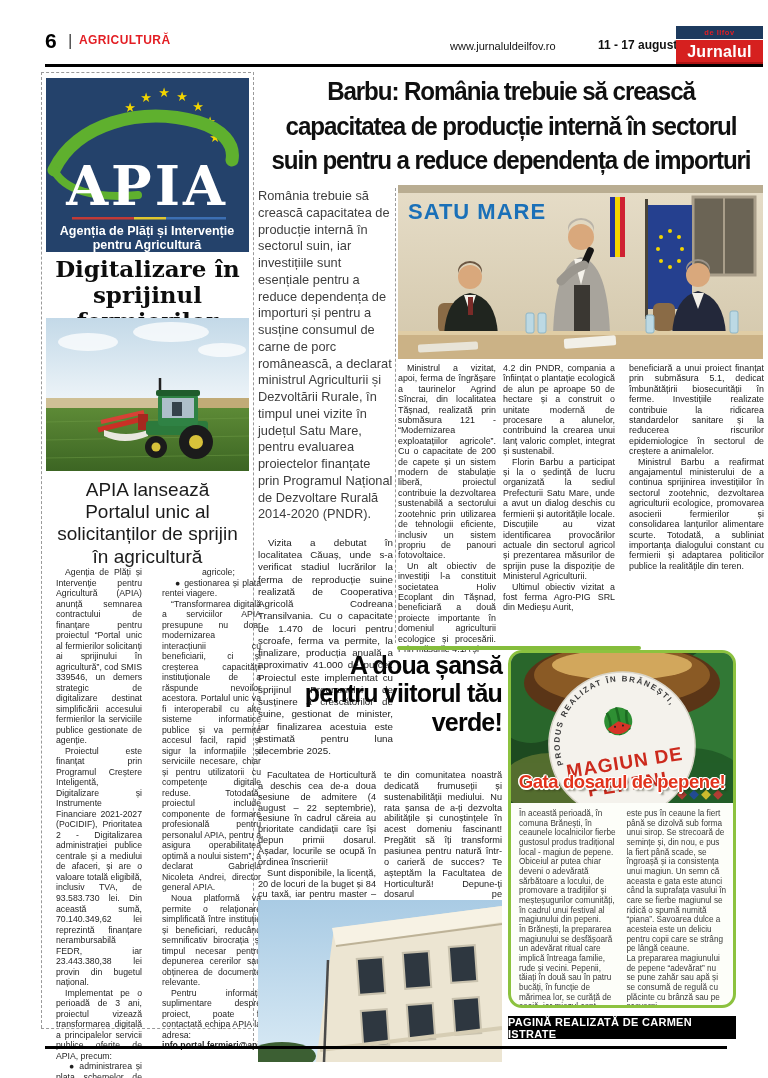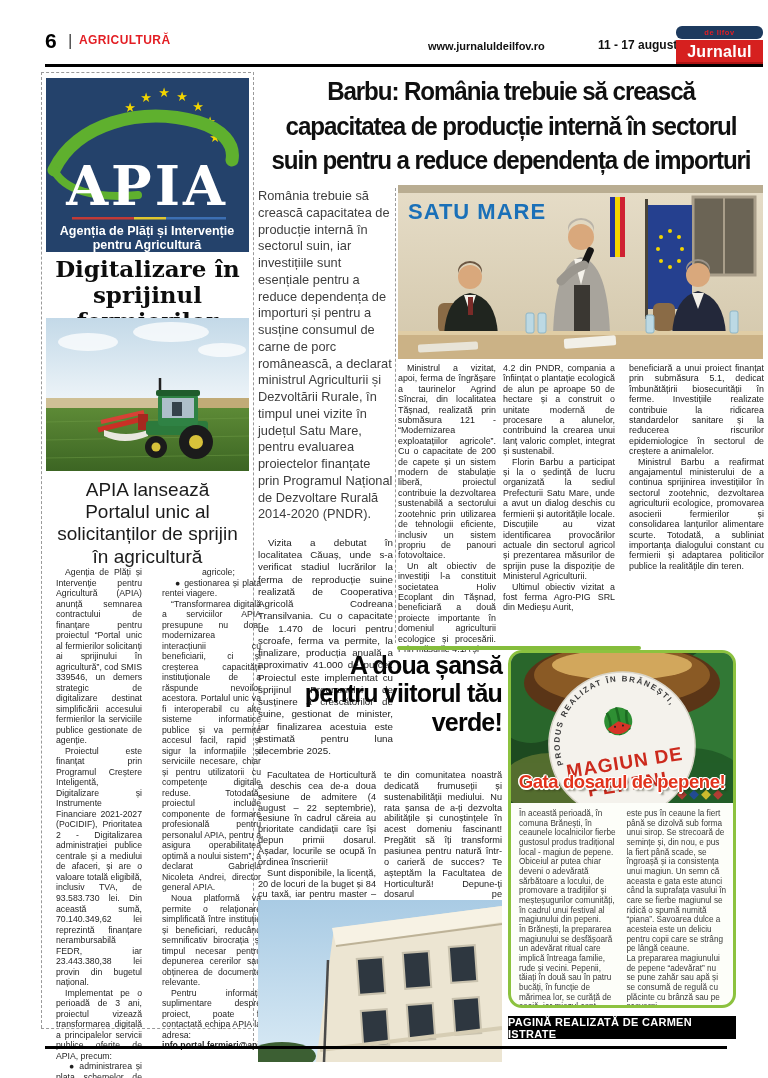--- a/index.html
+++ b/index.html
@@ -3,25 +3,25 @@
 <meta charset="utf-8">
 <style>
   html,body{margin:0;padding:0;background:#e9e9e9;}
   .page{position:relative;width:768px;height:1078px;background:#ffffff;overflow:hidden;
         font-family:"Liberation Sans",sans-serif;color:#1a1a1a;}
   .abs{position:absolute;}
   
   .pagenum{left:45px;top:29px;font-size:21px;font-weight:bold;color:#000;}
   .hsep{left:68px;top:31px;font-size:17px;color:#444;font-weight:normal;}
   .section{left:79px;top:33px;font-size:12px;font-weight:bold;color:#e31e24;letter-spacing:.4px;}
-  .site{left:428px;top:40px;font-size:11px;font-weight:bold;color:#111;}
+  .site{left:450px;top:40px;font-size:11px;font-weight:normal;color:#111;}
   .date{left:598px;top:38px;font-size:12px;font-weight:bold;color:#111;}
   .logo{left:676px;top:26px;width:87px;height:38px;display:flex;flex-direction:column;}
   .logo-top{height:13px;background:#1d3a5e;color:#e31e24;font-size:7.5px;font-weight:bold;
-            display:flex;align-items:center;justify-content:center;letter-spacing:.5px;border-radius:6px;}
+            display:flex;align-items:center;justify-content:center;letter-spacing:.5px;}
   .logo-main{flex:1;background:#d6201f;color:#fff;font-weight:bold;font-size:16px;
              display:flex;align-items:center;justify-content:center;letter-spacing:.3px;
              border-top:1px solid #fff;box-shadow:inset 0 -2px 0 #b01414;}
   .toprule{left:45px;top:64px;width:718px;height:3px;background:#000;}
   .bottomrule{left:45px;top:1046px;width:682px;height:3px;background:#000;}
   .vdash{border-left:1px dashed #9a9a9a;width:0;}
   .hdash{border-top:1px dashed #9a9a9a;height:0;}
   
   .apia-title{left:46px;top:256px;width:203px;text-align:center;
               font-family:"DejaVu Serif","Liberation Serif",serif;font-weight:bold;

